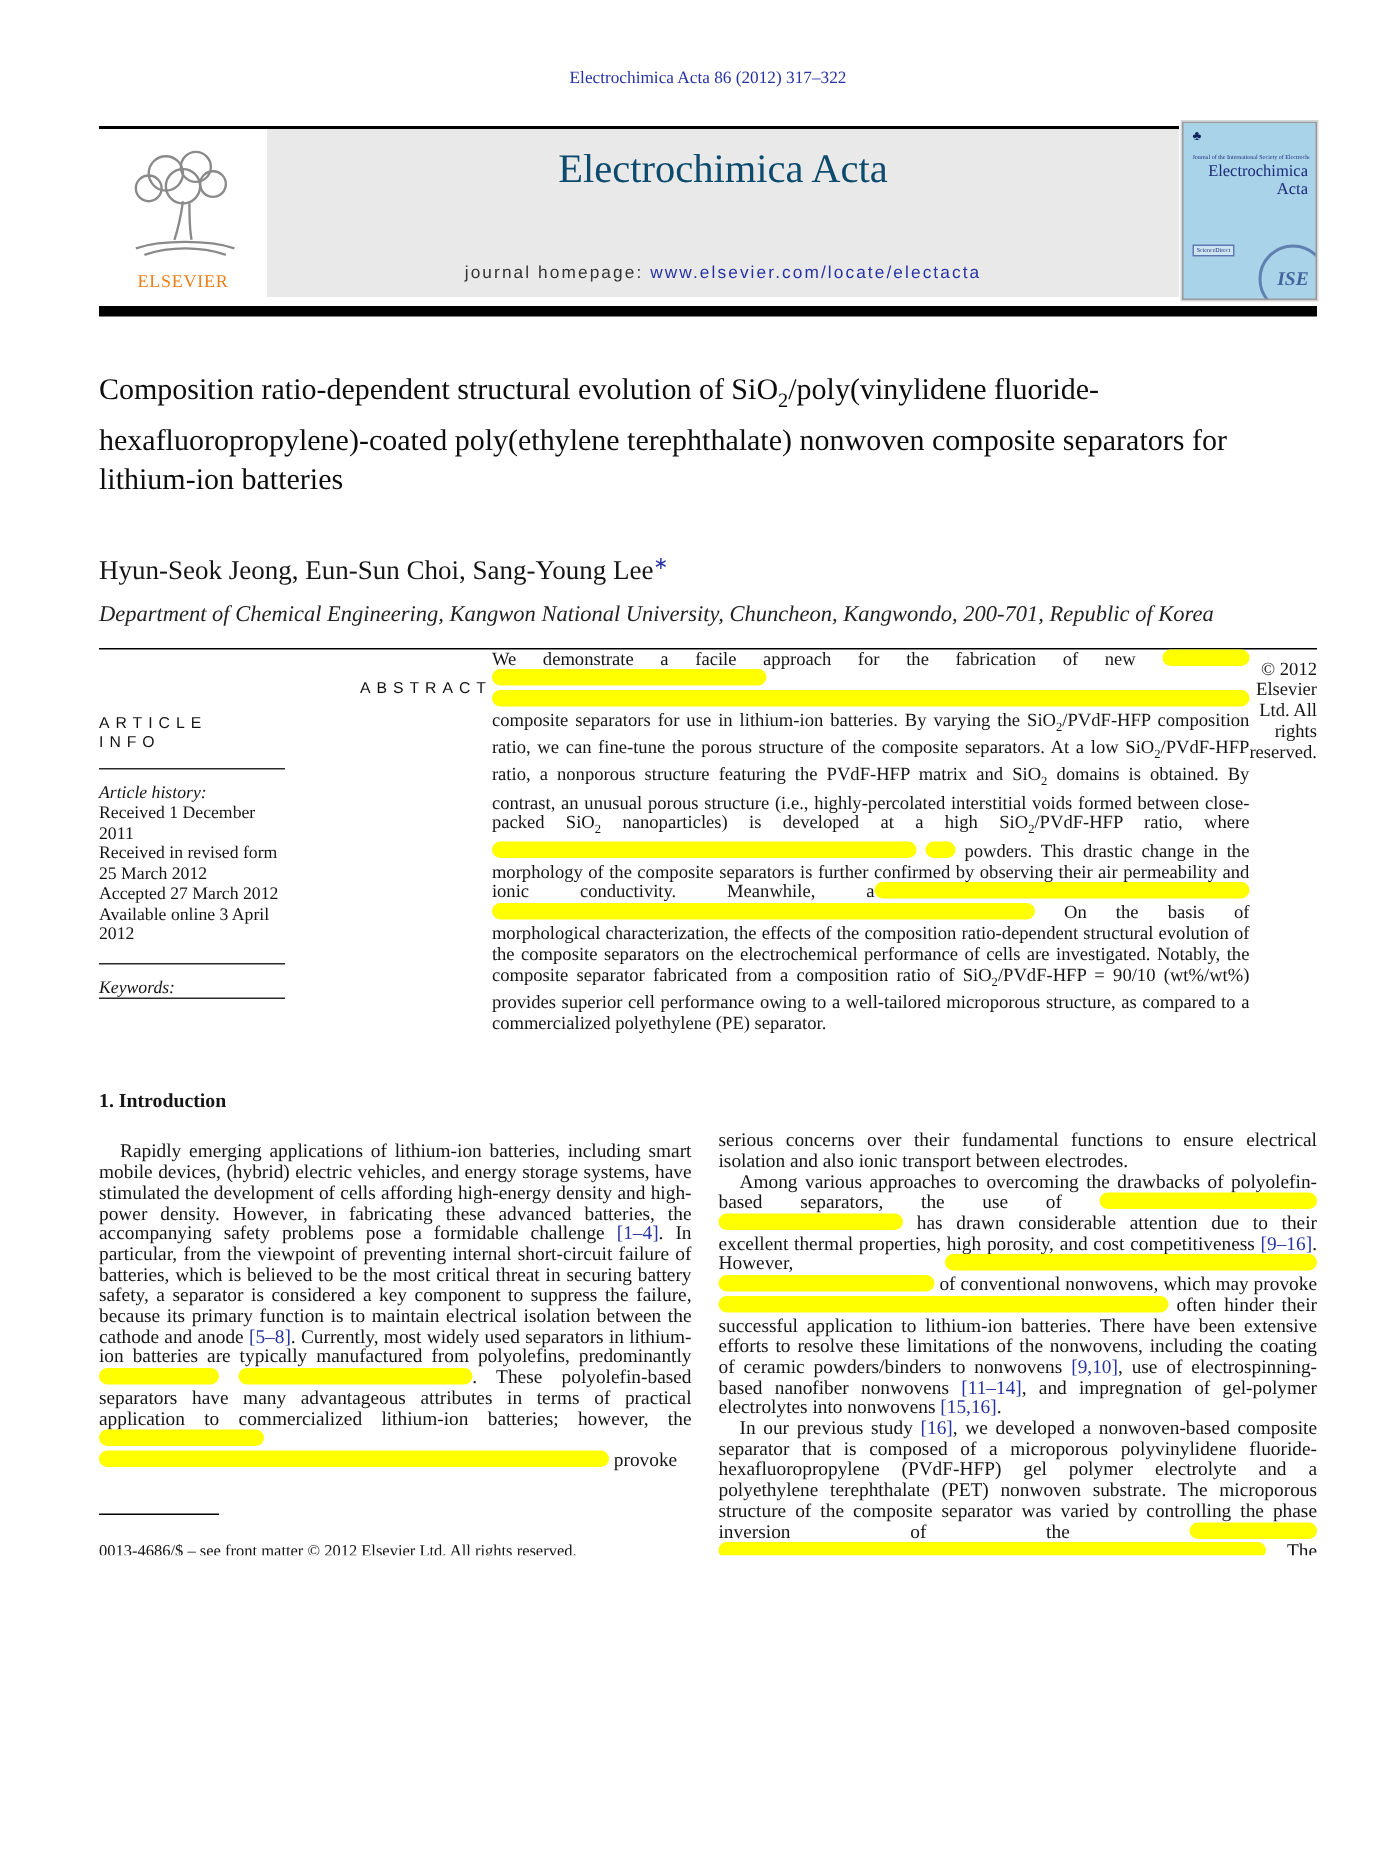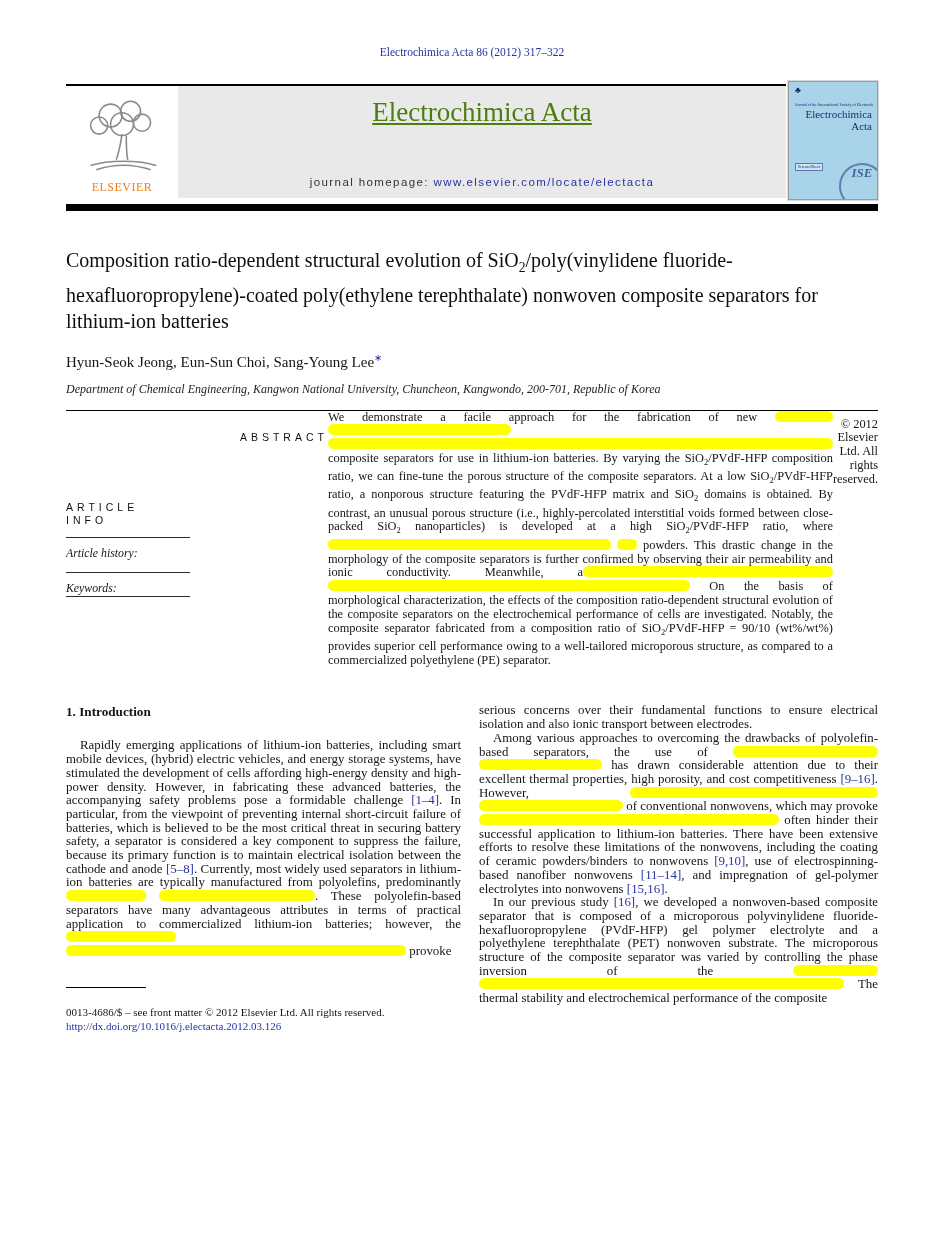--- a/index.html
+++ b/index.html
@@ -20,53 +20,53 @@
   
   .citation{padding-top:46px;text-align:center;font-size:11.5px;color:var(--link);}
   
   .header{margin-top:26px;}
   .header-main{display:flex;align-items:stretch;height:114px;}
   .header-left{flex:1;display:flex;border-top:2px solid #000;}
   .logo-block{width:112px;background:#fff;display:flex;flex-direction:column;align-items:center;justify-content:flex-end;padding-bottom:1px;}
   .elsevier-text{font-family:"Liberation Serif",serif;font-size:12px;letter-spacing:.5px;color:var(--orange);line-height:20px;}
   .band{flex:1;background:var(--band);display:flex;flex-direction:column;justify-content:space-between;text-align:center;padding:11px 0 10px;}
   .contents-line{font-family:"Liberation Sans",sans-serif;font-size:12px;color:#222;}
-  .journal-title{font-size:27px;color:#4d7c0f;text-decoration:underline;}
+  .journal-title{font-size:27px;color:#0c4a6e;}
   .homepage-line{font-family:"Liberation Sans",sans-serif;font-size:11.5px;letter-spacing:1.4px;color:#333;}
   .link{color:var(--link);text-decoration:none;cursor:pointer;}
   
   .cover{width:88px;background:var(--coverbg);border:1px solid #9a9a9a;outline:1px solid #d8d8d8;position:relative;margin-left:2px;margin-top:-3px;height:117px;overflow:hidden;}
   .cover-minitree{position:absolute;top:4px;left:6px;font-size:9px;color:#13205e;line-height:8px;}
   .cover-society{position:absolute;top:20px;left:6px;right:4px;font-size:4px;color:var(--covertext);text-align:center;white-space:nowrap;overflow:hidden;}
   .cover-title{position:absolute;top:26px;left:5px;right:5px;text-align:right;color:var(--covertext);font-size:11px;line-height:12px;}
   .cover-chip{position:absolute;left:6px;bottom:28px;font-size:4px;color:var(--covertext);line-height:5px;}
   .cover-chipbox{width:26px;height:6px;border:.5px solid #5b79b4;background:#cde4f2;font-size:4px;text-align:center;color:var(--covertext);}
-  .ise{position:absolute;right:-8px;bottom:-10px;width:42px;height:42px;border:2px solid rgba(35,60,130,.55);border-radius:50%;display:flex;justify-content:center;}
+  .ise{position:absolute;right:-8px;bottom:-10px;width:42px;height:42px;border:2px solid rgba(35,60,130,.55);border-radius:50%;display:flex;align-items:center;justify-content:center;}
   .ise span{font-size:13px;font-style:italic;font-weight:bold;color:rgba(35,60,130,.75);}
   .black-bar{height:7px;background:#000;margin-top:6px;}
   
   .title-block{margin-top:36px;}
   h1{margin:0;font-size:20px;font-weight:normal;line-height:26.5px;color:#0d0d0d;max-width:812px;}
-  .authors{margin-top:17px;font-size:15px;}
+  .authors{margin-top:34px;font-size:18px;}
   .authors sup{color:var(--link);font-size:65%;}
-  .affiliation{margin-top:11px;font-style:italic;font-size:12px;color:#222;}
+  .affiliation{margin-top:11px;font-style:italic;font-size:15px;color:#222;}
   .full-rule{border-top:1.2px solid #000;margin-top:13px;}
   
   .info-abstract{display:flex;align-items:center;}
   .info-col{width:212px;margin-right:50px;display:flex;flex-direction:column;font-size:11.8px;line-height:13.5px;}
   .abs-col{flex:1;display:flex;flex-direction:row;font-size:12.4px;line-height:13.8px;}
   .col-heading{font-family:"Liberation Sans",sans-serif;font-size:10.5px;letter-spacing:4px;word-spacing:7px;margin:20px 0 9px;color:#111;}
   .rule{border-top:1px solid #2a2a2a;margin-bottom:9px;}
   .rule-bottom{border-top:1px solid #2a2a2a;margin-top:auto;}
   .it{font-style:italic;}
   .abs-text{text-align:justify;}
   .abs-copyright{text-align:right;margin:7px 0 14px;}
   .info-gap{height:12px;}
   
-  .body-cols{display:flex;margin-top:37px;}
+  .body-cols{display:flex;margin-top:37px;align-items:flex-end;}
   .col-left{width:395px;margin-right:18px;}
   .col-right{flex:1;}
   h2{margin:0 0 19px;font-size:13.2px;font-weight:bold;}
   .para{margin:0;font-size:12.9px;line-height:13.7px;text-align:justify;}
   .para.indent{text-indent:14px;}
   .redact{display:inline-block;height:11px;background:var(--hl);border-radius:5.5px;vertical-align:-1px;}
   .ref{color:var(--link);text-decoration:none;}
   
   .footnote{margin-top:28px;}
   .fn-rule{width:80px;border-top:1px solid #000;margin-bottom:7px;}
@@ -130,20 +130,26 @@
     <div class="affiliation">Department of Chemical Engineering, Kangwon National University, Chuncheon, Kangwondo, 200-701, Republic of Korea</div>
   </div>
 
   <div class="full-rule"></div>
 
   <div class="info-abstract">
     <div class="info-col">
       <div class="col-heading">ARTICLE INFO</div>
       <div class="rule"></div>
       <div class="it">Article history:</div>
+      <div>
+          <div>Received 1 December 2011</div>
+          <div>Received in revised form 25 March 2012</div>
+          <div>Accepted 27 March 2012</div>
+          <div>Available online 3 April 2012</div>
+        </div>
       <div class="info-gap"></div>
       <div class="rule"></div>
       <div class="it">Keywords:</div>
       <div class="rule-bottom"></div>
     </div>
     <div class="abs-col">
       <div class="col-heading">ABSTRACT</div>
       <div class="rule"></div>
       <div class="abs-text"><span>We demonstrate a facile approach for the fabrication of new </span><span class="redact" style="width: 58px;"></span><span> </span><span class="redact" style="width: 183px;"></span><span> </span><span class="redact" style="width: 505px;"></span><span> composite separators for use in lithium-ion batteries. By varying the SiO</span><sub>2</sub><span>/PVdF-HFP composition ratio, we can fine-tune the porous structure of the composite separators. At a low SiO</span><sub>2</sub><span>/PVdF-HFP ratio, a nonporous structure featuring the PVdF-HFP matrix and SiO</span><sub>2</sub><span> domains is obtained. By contrast, an unusual porous structure (i.e., highly-percolated interstitial voids formed between close-packed SiO</span><sub>2</sub><span> nanoparticles) is developed at a high SiO</span><sub>2</sub><span>/PVdF-HFP ratio, where </span><span class="redact" style="width: 283px;"></span><span> </span><span class="redact" style="width: 20px;"></span><span> powders. This drastic change in the morphology of the composite separators is further confirmed by observing their air permeability and ionic conductivity. Meanwhile, a</span><span class="redact" style="width: 250px;"></span><span> </span><span class="redact" style="width: 362px;"></span><span> On the basis of morphological characterization, the effects of the composition ratio-dependent structural evolution of the composite separators on the electrochemical performance of cells are investigated. Notably, the composite separator fabricated from a composition ratio of SiO</span><sub>2</sub><span>/PVdF-HFP = 90/10 (wt%/wt%) provides superior cell performance owing to a well-tailored microporous structure, as compared to a commercialized polyethylene (PE) separator.</span></div>
       <div class="abs-copyright">© 2012 Elsevier Ltd. All rights reserved.</div>

